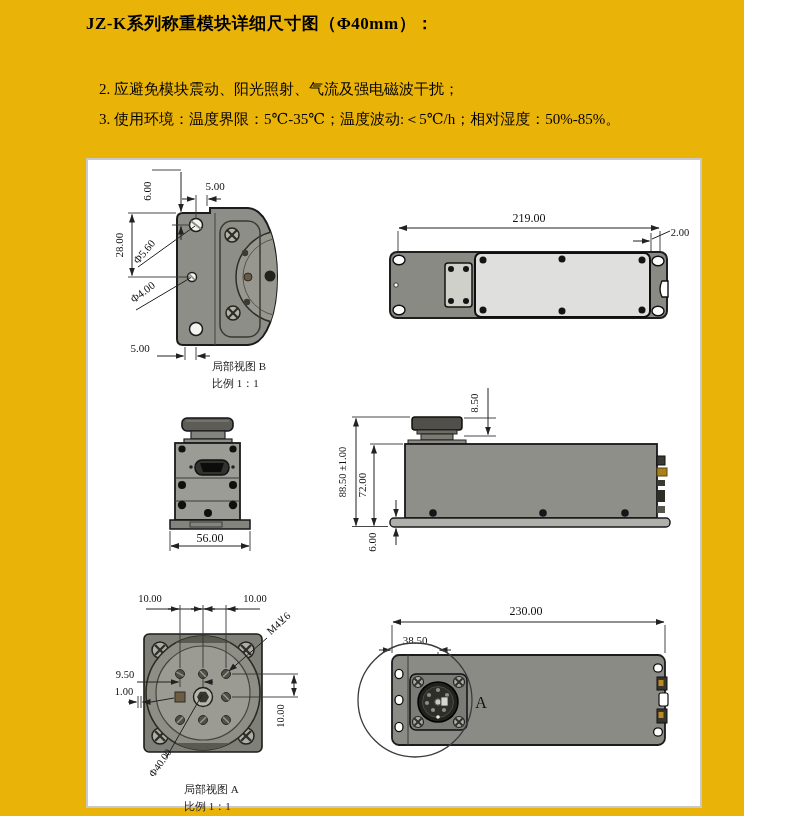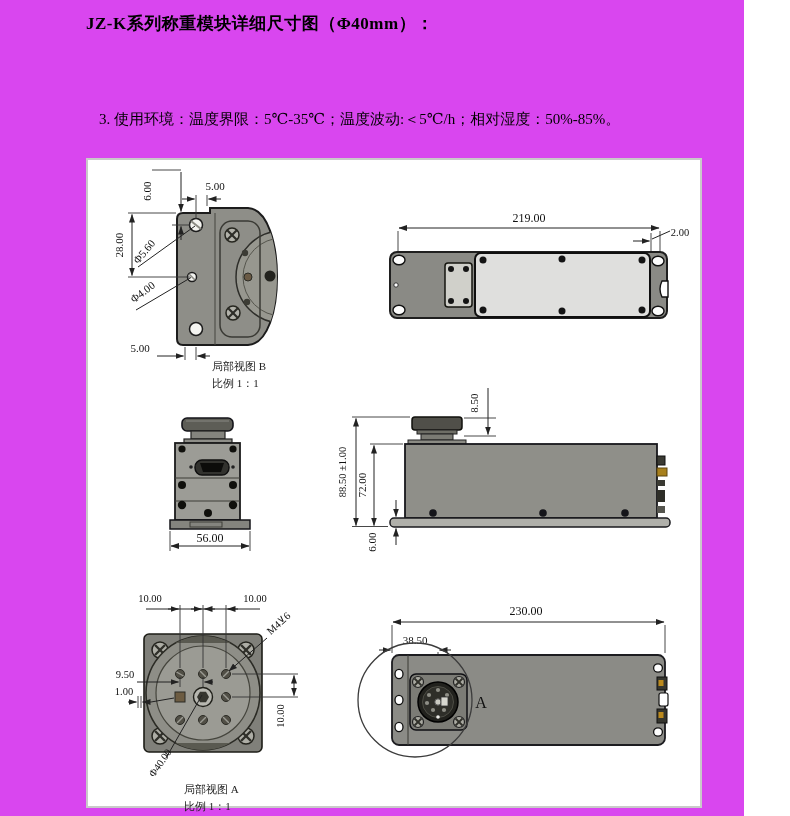--- a/index.html
+++ b/index.html
@@ -1,16 +1,16 @@
 <!DOCTYPE html>
 <html><head>
 <meta charset="utf-8">
 <style>
   html,body { margin:0; padding:0; background:#ffffff; }
-  .page { position:relative; width:744px; height:816px; background:#d946ef; overflow:hidden;
+  .page { position:relative; width:744px; height:816px; background:#eab308; overflow:hidden;
           font-family:"Liberation Serif","DejaVu Serif",serif; color:#000; }
   .title { position:absolute; left:86px; top:12px; font-size:17px; font-weight:600; letter-spacing:.5px; }
   .note  { position:absolute; left:99px; font-size:15px; }
   .n1 { top:49px; } .n2 { top:80px; } .n3 { top:110px; }
   .frame { position:absolute; left:86px; top:158px; width:612px; height:646px;
            border:2px solid #c9c9c9; background:#fff; }
   svg { position:absolute; overflow:visible; }
   svg text { font-family:"Liberation Serif","DejaVu Serif",serif; fill:#111; }
   .d10 { font-size:10.5px; } .d11 { font-size:11px; } .d12 { font-size:12px; }
   .lbl { font-size:11px; fill:#222; }
@@ -22,20 +22,21 @@
   .v-side     { left:338px; top:372px; }
   .v-detail-a { left:100px; top:592px; }
   .v-bottom   { left:352px; top:598px; }
 </style>
 </head>
 <body>
 
 <div class="page">
 
   <div class="title">JZ-K系列称重模块详细尺寸图（Φ40mm）：</div>
+  <div class="note n2">2. 应避免模块震动、阳光照射、气流及强电磁波干扰；</div>
   <div class="note n3">3. 使用环境：温度界限：5℃-35℃；温度波动:＜5℃/h；相对湿度：50%-85%。</div>
 
   <div class="frame"></div>
 
   <svg class="v-detail-b" width="210" height="232" viewBox="0 0 210 232">
     <defs>
       <marker id="be" markerWidth="9" markerHeight="8" refX="8" refY="4" orient="auto" markerUnits="userSpaceOnUse">
           <path d="M0,1 L8.5,4 L0,7 Z" fill="#222"></path>
         </marker>
       <marker id="bs" markerWidth="9" markerHeight="8" refX="0.5" refY="4" orient="auto" markerUnits="userSpaceOnUse">

